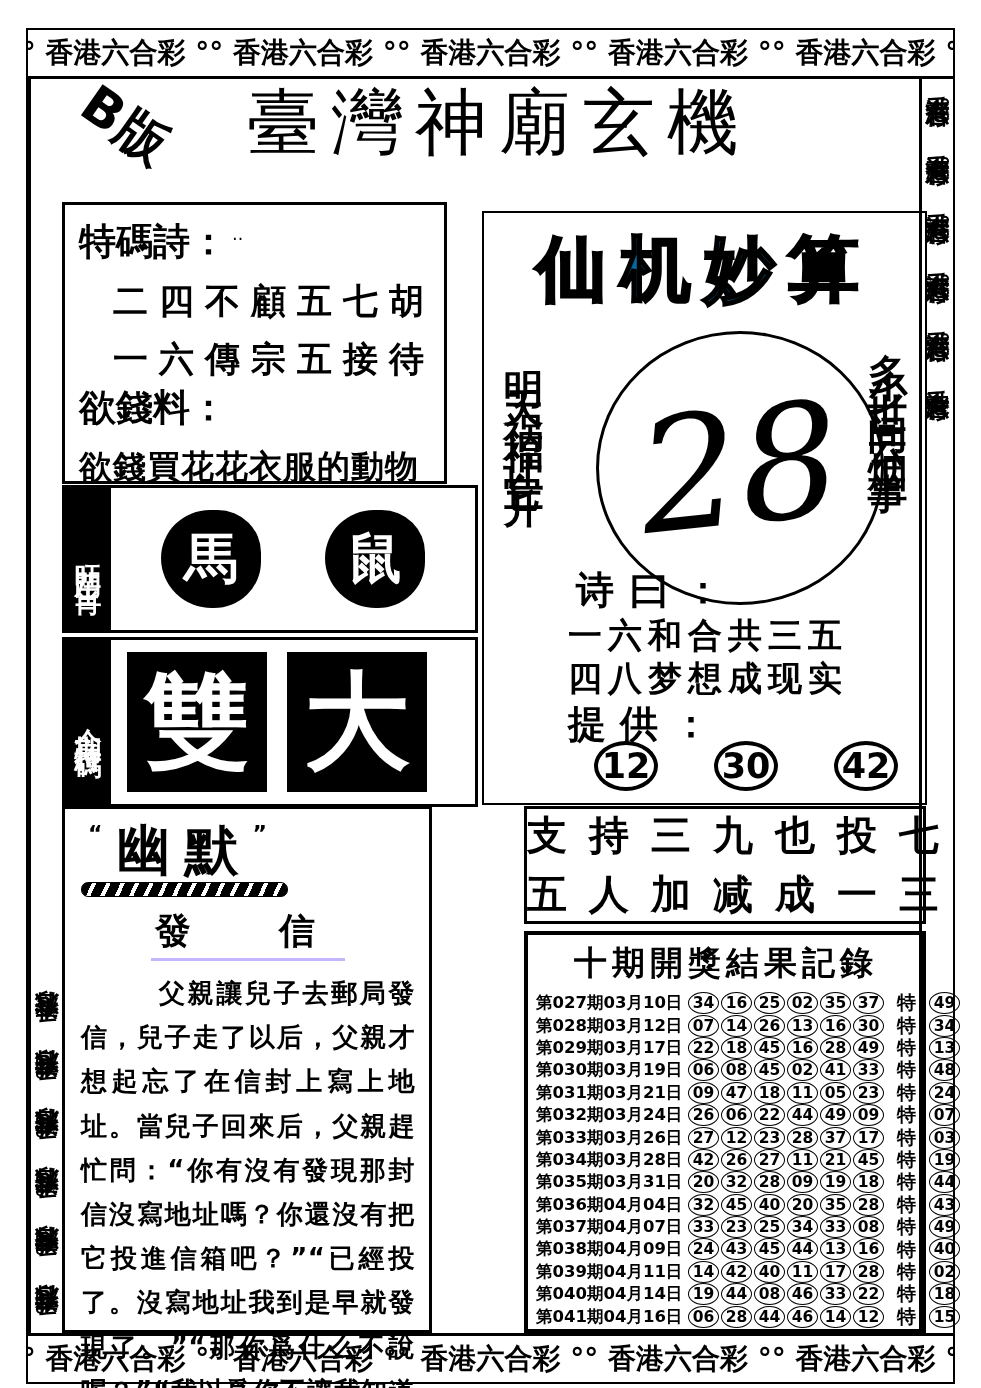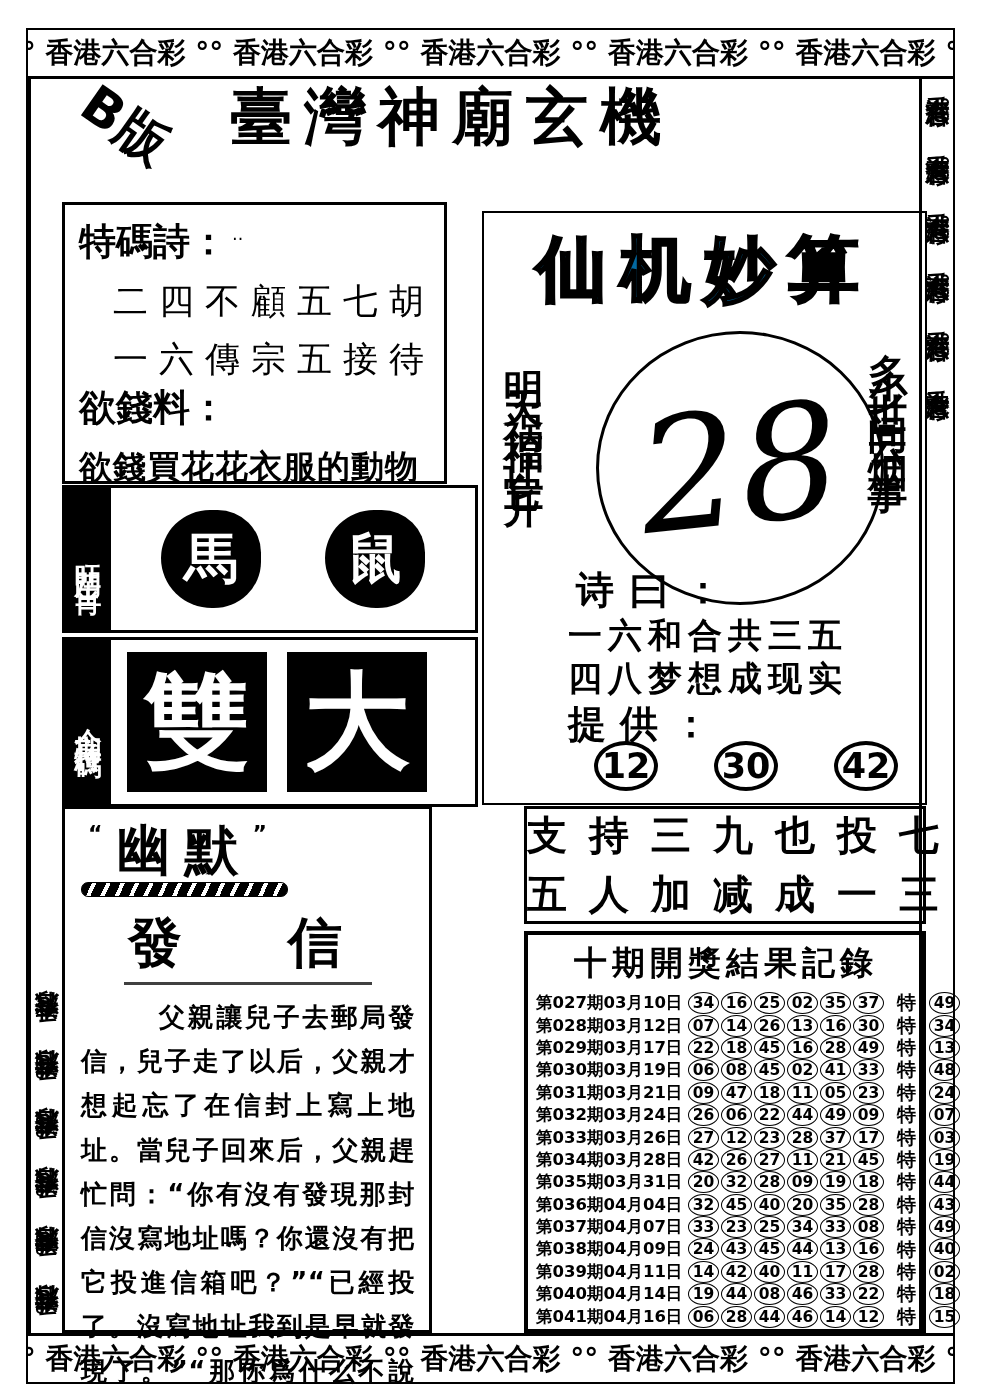--- a/index.html
+++ b/index.html
@@ -18,28 +18,28 @@
               display:flex; align-items:center; letter-spacing:2px; }
   .band-right { top:46px; bottom:46px; right:0; width:31px; border-left:3px solid #000;
               writing-mode:vertical-rl; font-size:24px; display:flex; align-items:center;
               letter-spacing:2px; }
   
   .content { position:absolute; left:34px; top:49px; width:865px; height:1256px; }
   
   .title-row { position:absolute; left:0; top:0; width:100%; height:118px; }
   .edition { position:absolute; left:16px; top:12px; font-size:52px; font-weight:bold;
              transform:rotate(35deg); letter-spacing:2px; }
-  .main-title { position:absolute; left:168px; top:-4px; font-size:62px; font-weight:bold;
+  .main-title { position:absolute; left:185px; top:-4px; font-size:72px; font-weight:normal;
              letter-spacing:12px; white-space:nowrap; font-family:"DejaVu Sans",sans-serif; }
   
   .poem-box { position:absolute; left:0; top:123px; width:385px; height:282px;
              border:3px solid #000; padding:12px 8px 0 14px; box-sizing:border-box; }
   .poem-label { font-size:37px; font-weight:bold; font-family:"Liberation Serif",serif; }
   .poem-dots { font-size:17px; vertical-align:14px; letter-spacing:4px; }
-  .poem-line { font-size:35px; font-weight:normal; font-family:"Liberation Serif",serif;
+  .poem-line { font-size:35px; font-weight:bold; font-family:"Liberation Serif",serif;
              letter-spacing:11px; margin:11px 0 0 34px; white-space:nowrap; }
   .money-label { font-size:37px; font-weight:bold; font-family:"Liberation Serif",serif; }
   .money-line { font-size:33px; font-weight:bold; font-family:"Liberation Serif",serif;
              letter-spacing:1px; margin-top:12px; white-space:nowrap; }
   
   .zodiac-box { position:absolute; left:0; top:406px; width:416px; height:148px;
              border:3px solid #000; display:flex; box-sizing:border-box; }
   .code-box { position:absolute; left:0; top:558px; width:416px; height:170px;
              border:3px solid #000; display:flex; box-sizing:border-box; }
   .v-label { width:46px; background:#000; color:#fff; writing-mode:vertical-rl;
@@ -91,22 +91,22 @@
              border:3px solid #000; box-sizing:border-box; padding:14px 14px 0 16px; }
   .humor-head { display:flex; align-items:flex-end; gap:8px; }
   .humor-title-wrap { text-align:center; }
   .humor-title { font-size:54px; font-weight:bold; letter-spacing:14px; line-height:1; }
   .quote-tick { font-size:22px; font-weight:bold; vertical-align:28px; }
   .wave { height:13px; margin-top:4px; width:205px; border:1px solid #000;
              background:repeating-linear-gradient(115deg,#000 0 9px,#fff 9px 13px);
              border-radius:7px; }
   .humor-sub { font-size:36px; font-weight:bold; margin-bottom:14px; white-space:nowrap; }
   .story-title { text-align:center; margin-top:10px; }
-  .story-title span { display:inline-block; font-size:54px; font-weight:bold;
-             border-bottom:3px solid #404040; padding:0 4px 2px; letter-spacing:26px; }
+  .story-title span { display:inline-block; font-size:36px; font-weight:bold;
+             border-bottom:3px solid #c4b5fd; padding:0 4px 2px; letter-spacing:26px; }
   .story { margin-top:10px; font-size:26px; font-weight:bold; line-height:1.7;
              text-align:justify; text-indent:3em; letter-spacing:0.5px; }
   
   .results-box { position:absolute; left:462px; top:852px; width:402px; height:402px;
              border:4px solid #000; box-sizing:border-box; padding:4px 6px 0 8px;
              display:flex; flex-direction:column; }
   .results-title { text-align:center; font-size:33px; font-weight:bold; letter-spacing:5px;
              margin:2px 0 6px; white-space:nowrap; }
   .result-row { display:flex; align-items:center; height:22.4px; gap:12px; }
   .period { font-size:16.5px; font-weight:bold; width:140px; flex:none; white-space:nowrap; }

